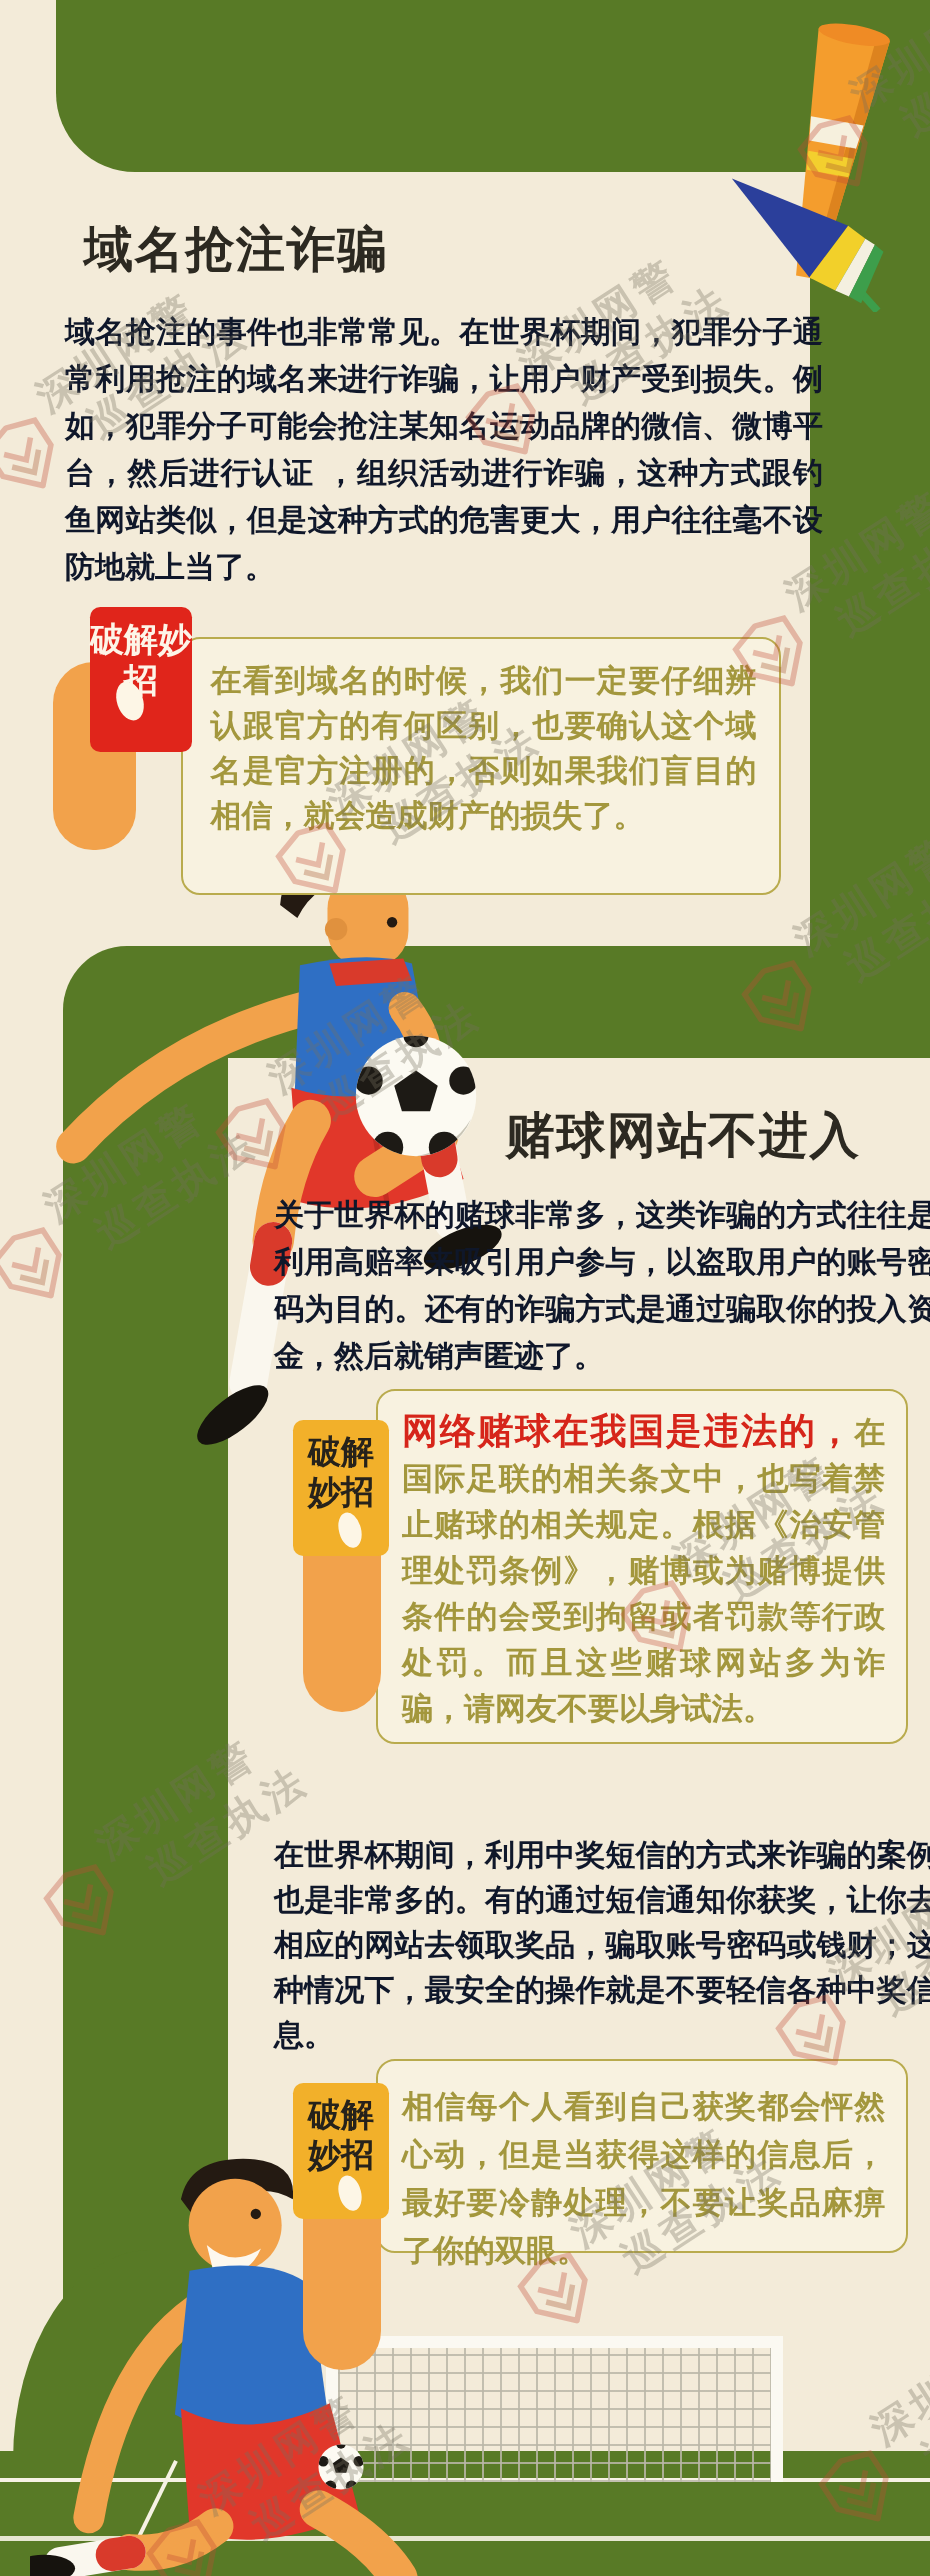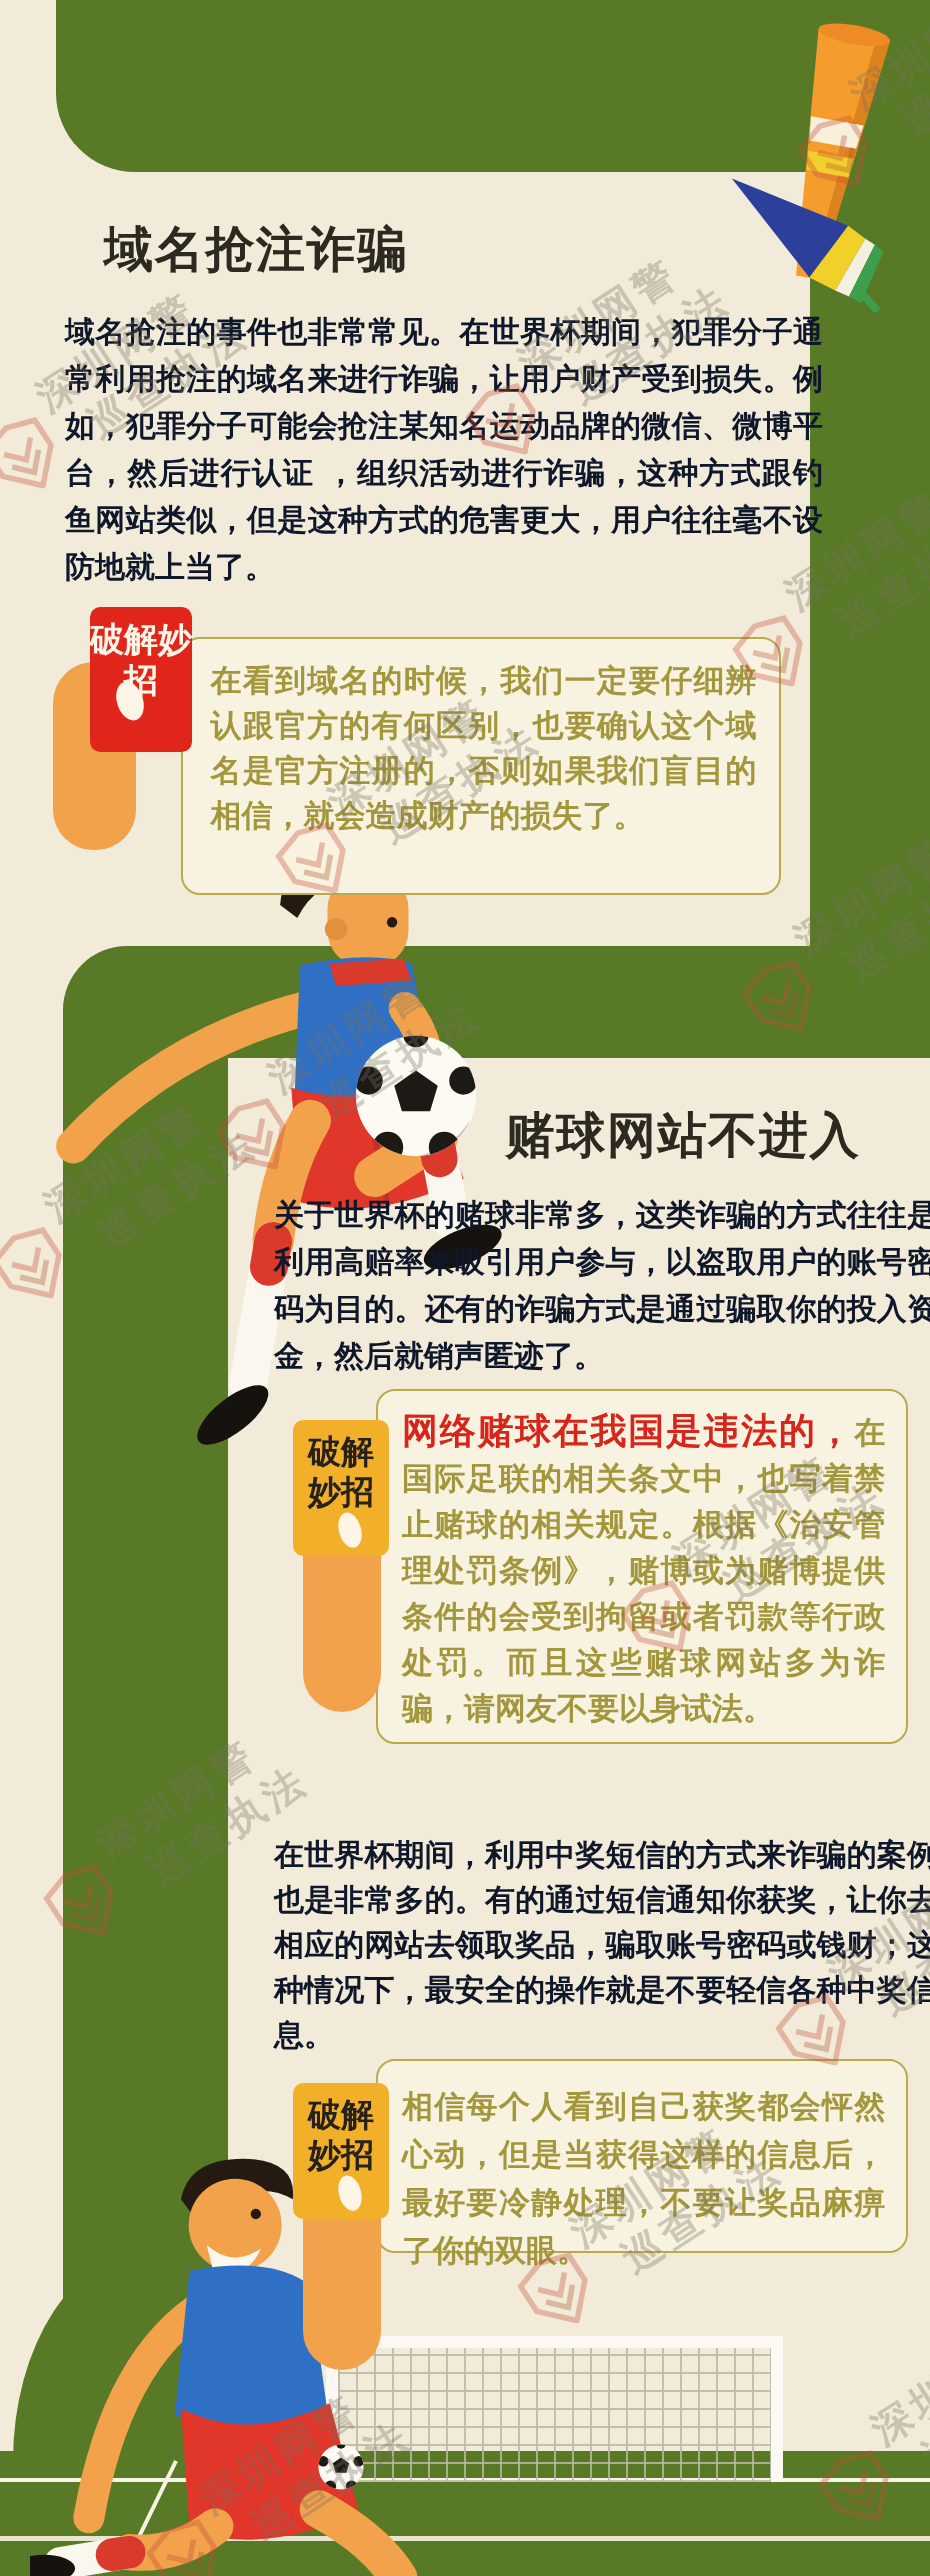--- a/index.html
+++ b/index.html
@@ -24,21 +24,21 @@
   
   #goal{position:absolute;left:326px;top:2336px;width:457px;height:146px;z-index:3;
     border-left:12px solid #fbf9f2;border-right:12px solid #fbf9f2;border-top:12px solid #fbf9f2;}
   #goal-net{position:absolute;left:0;top:0;right:0;bottom:0;
     background:
       repeating-linear-gradient(90deg, rgba(186,183,168,.85) 0 1.7px, transparent 1.7px 18px),
       repeating-linear-gradient(0deg, rgba(186,183,168,.85) 0 1.7px, transparent 1.7px 18px);}
   
   .sec-title{position:absolute;z-index:10;font-size:49px;font-weight:700;color:#2c2921;letter-spacing:1.7px;}
   .body-text{position:absolute;z-index:10;font-size:30px;line-height:47px;font-weight:700;color:#0f172a;text-align:justify;}
-  #t1{left:84px;top:217px;margin-left:20px;}
+  #t1{left:84px;top:217px;}
   #b1{left:65px;top:308px;width:758px;}
   #t2{left:457px;top:1103px;width:452px;text-align:center;}
   #b2{left:274px;top:1191px;width:663px;line-height:47px;}
   #t3{left:258px;top:1749px;}
   #b3{left:274px;top:1832px;width:663px;line-height:45px;}
   
   .tip-box{position:absolute;z-index:9;background:#f8f2e0;border:2.6px solid #b9ab4d;border-radius:19px;
     color:#a3973d;font-size:31px;font-weight:700;text-align:justify;}
   #box1{left:181px;top:637px;width:600px;height:258px;line-height:45px;padding:19px 22.4px 0 27.6px;}
   #box2{left:376px;top:1389px;width:532px;height:355px;line-height:46px;padding:17px 20.7px 0 24px;}

